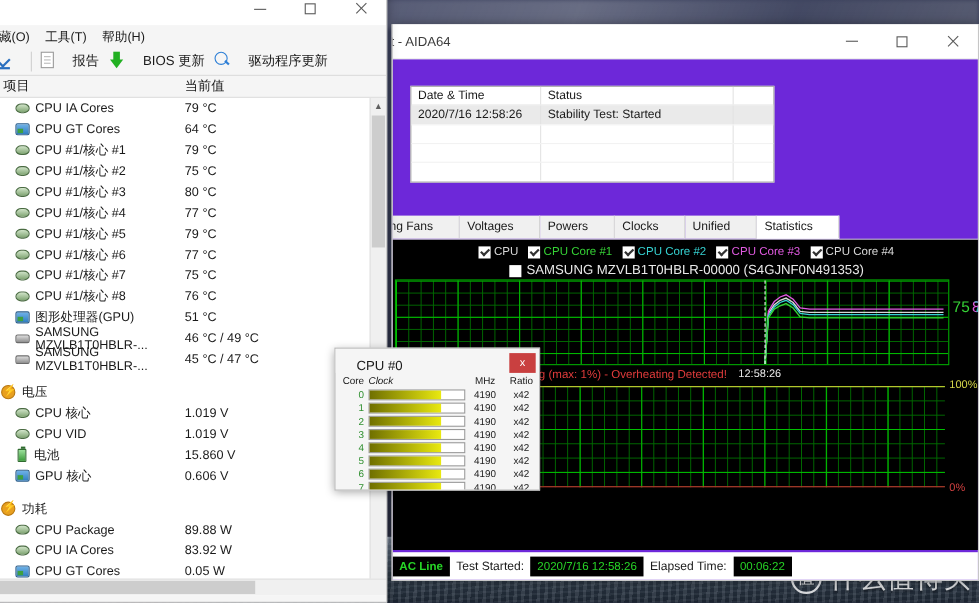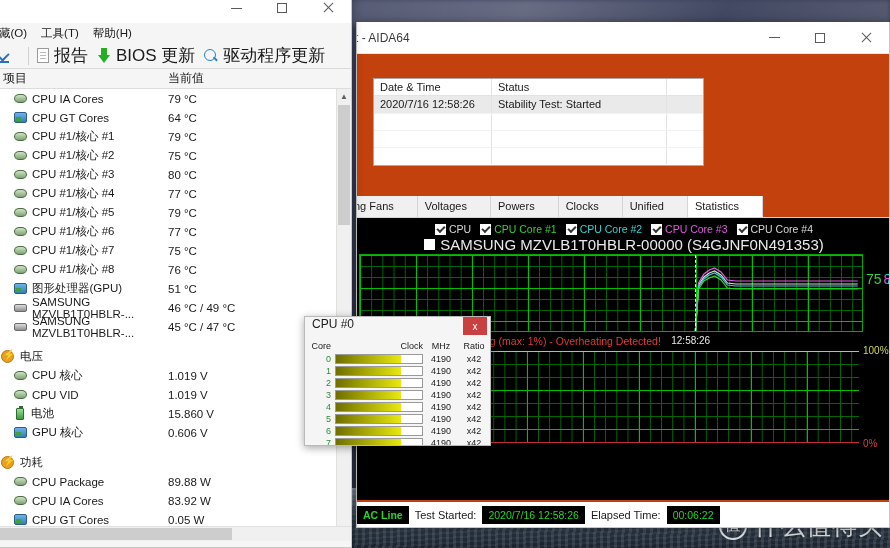--- a/index.html
+++ b/index.html
@@ -87,21 +87,21 @@
   .winbtn .glyph-max { width: 10px; height: 10px; border: 1px solid #5a5a5a; }
   .winbtn .glyph-close { position: relative; width: 12px; height: 12px; }
   .winbtn .glyph-close::before,
   .winbtn .glyph-close::after {
     content: ""; position: absolute; left: 0; top: 5px;
     width: 13px; height: 1px; background: #5a5a5a;
   }
   .winbtn .glyph-close::before { transform: rotate(45deg); }
   .winbtn .glyph-close::after  { transform: rotate(-45deg); }
 
-  .aida-body { position: relative; height: 474px; background: #c2410c; }
+  .aida-body { position: relative; height: 474px; background: #6d28d9; }
 
   
   .logbox {
     position: absolute; left: 16px; top: 24px; width: 331px; height: 88px;
     background: #fff; border: 1px solid #a9a9a9;
   }
   .logbox .cols { display: flex; height: 17px; border-bottom: 1px solid #e3e3e3; }
   .logbox .cols div {
     font-size: 11px; color: #1a1a1a; padding: 2px 0 0 6px;
   }
@@ -143,22 +143,22 @@
     width: 11px; height: 11px; background: #fff;
     position: relative; display: inline-block;
   }
   .chk.on::after {
     content: ""; position: absolute; left: 2px; top: 2px;
     width: 6px; height: 3px;
     border-left: 2px solid #333; border-bottom: 2px solid #333;
     transform: rotate(-45deg);
   }
   .legend-row2 {
-    display: flex; align-items: center; justify-content: center; gap: 5px;
-    height: 16px; font-size: 15px; color: #e9e9e9;
+    display: flex; align-items: flex-end; justify-content: center; gap: 5px;
+    height: 16px; font-size: 12px; color: #e9e9e9;
   }
 
   .plot {
     position: relative; margin: 2px 28px 0 2px; height: 78px;
     background: #000;
     border: 1px solid #00a800;
   }
   .plot .grid {
     position: absolute; inset: 0;
     background-image:
@@ -240,22 +240,22 @@
     height: 20px; background: #f5f5f5; display: flex; align-items: center;
     gap: 14px; padding-left: 98px; font-size: 11.5px; color: #1a1a1a;
   }
   .hw-toolbar {
     height: 26px; background: #f5f5f5;
     display: flex; align-items: center; gap: 0; padding-left: 96px;
     border-bottom: 1px solid #dadada;
   }
   .hw-toolbar .tbsep { width: 1px; height: 18px; background: #d0d0d0; margin: 0 8px; }
   .hw-toolbar .tbitem {
-    display: flex; align-items: center; gap: 5px;
-    font-size: 17px; color: #1a1a1a; padding: 0 9px 0 0;
+    display: flex; align-items: flex-start; gap: 17px;
+    font-size: 12px; color: #1a1a1a; padding: 0 9px 0 0;
     white-space: nowrap;
   }
   .ico-doc {
     width: 12px; height: 15px; background: #fff;
     border: 1px solid #9a9a9a; position: relative;
   }
   .ico-doc::after {
     content: ""; position: absolute; left: 2px; top: 3px; right: 2px; height: 1px;
     background: #bbb; box-shadow: 0 3px 0 #bbb, 0 6px 0 #bbb;
   }
@@ -370,33 +370,33 @@
   }
 
   
   .cpupop {
     position: absolute; left: 304px; top: 316px; width: 187px; height: 130px;
     background: #f5f5f5; border: 1px solid #b9b9b9;
     box-shadow: 0 2px 8px rgba(0,0,0,.35);
     overflow: hidden;
   }
   .cpupop .ptitle {
-    height: 22px; display: flex; align-items: flex-start; justify-content: space-between;
-    background: #f5f5f5; font-size: 12px; color: #1a1a1a; padding-left: 7px;
+    height: 22px; display: flex; align-items: flex-end; justify-content: space-between;
+    background: #f5f5f5; font-size: 12px; color: #1a1a1a; padding-left: 19px;
   }
   .cpupop .pclose {
     width: 24px; height: 18px; background: #c94040; color: #fff;
     display: flex; align-items: center; justify-content: center;
     font-size: 10px; margin-right: 3px;
   }
   .cpupop .phdr {
     display: flex; font-size: 9px; color: #1a1a1a; height: 14px; align-items: center;
   }
   .cpupop .ch-core { width: 30px; text-align: right; padding-right: 4px; }
-  .cpupop .ch-clock { width: 88px; text-align: right; }
+  .cpupop .ch-clock { width: 88px; text-align: left; font-style: italic; }
   .cpupop .ch-mhz { width: 36px; text-align: center; }
   .cpupop .ch-ratio { width: 30px; text-align: center; }
   .cpupop .prow { display: flex; align-items: center; height: 12px; font-size: 9px; color: #1a1a1a; }
   .cpupop .p-core { width: 30px; text-align: right; padding-right: 4px; color: #2f8f2f; }
   .cpupop .p-bar {
     width: 88px; height: 10px; background: #fff; border: 1px solid #9a9a9a; position: relative;
   }
   .cpupop .p-fill {
     position: absolute; left: 0; top: 0; bottom: 0;
     background: linear-gradient(90deg, #6f6f00, #e9e910);

